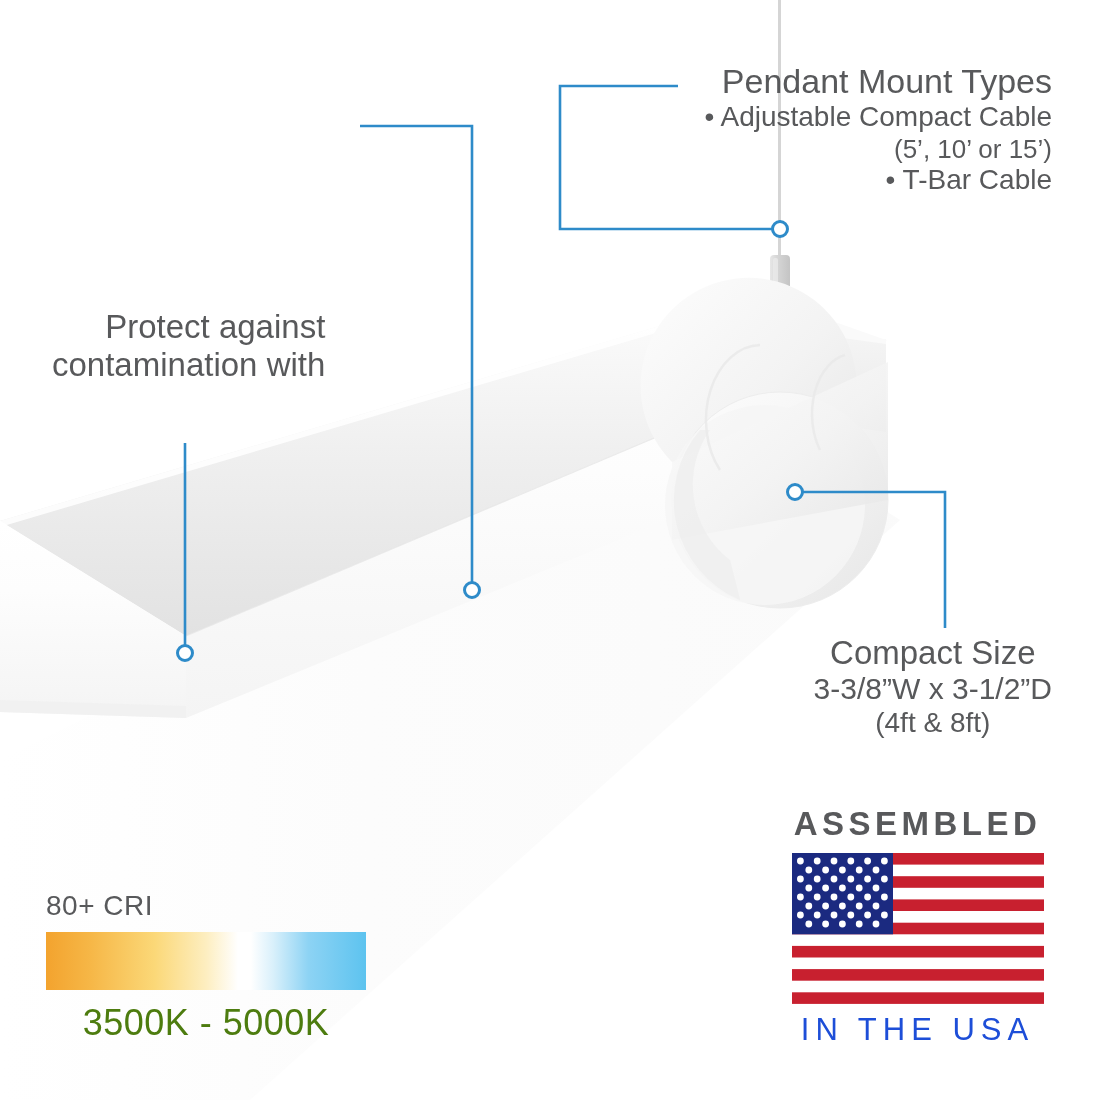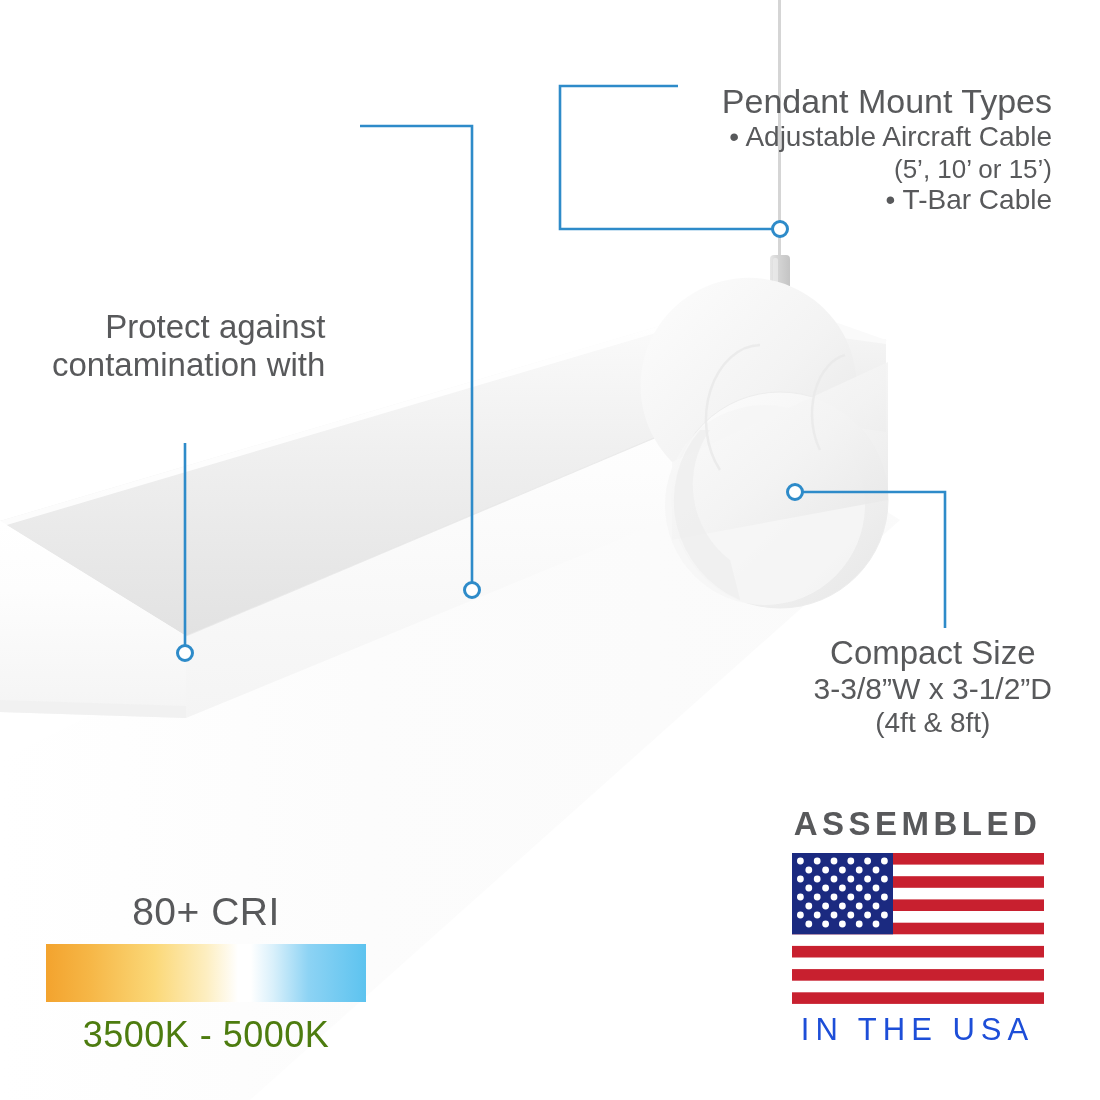--- a/index.html
+++ b/index.html
@@ -16,32 +16,32 @@
   
   #product{position:absolute;inset:0;width:1100px;height:1100px;pointer-events:none;}
 
   
   .callout{position:absolute;line-height:1.16;color:#58595b;}
   .callout .ln{display:block;white-space:nowrap;}
 
   #co-switch{left:52px;top:62px;font-size:33px;text-align:left;}
   #co-lens{left:52px;top:308px;font-size:33px;text-align:right;}
 
-  #co-pendant{right:48px;top:62px;font-size:34px;text-align:right;margin-top:20px;}
+  #co-pendant{right:48px;top:62px;font-size:34px;text-align:right;}
   #co-pendant .sub{font-size:28px;}
   #co-pendant .sub2{font-size:26px;text-align:right;}
 
   #co-size{right:48px;top:634px;font-size:33px;text-align:center;margin-left:12px;}
   #co-size .sub{font-size:30px;}
   #co-size .sub2{font-size:28px;}
 
   
   #cri-block{position:absolute;left:46px;top:890px;width:320px;}
   #cri-label{
-    font-size:39px;color:#58595b;text-align:center;
+    font-size:28px;color:#58595b;
     width:320px;margin:0 0 10px 0;letter-spacing:.5px;
   }
   #kelvin-bar{
     width:320px;height:58px;
     background:linear-gradient(to right,
       #f3a32e 0%,
       #f6b747 14%,
       #fbd878 34%,
       #fdeec0 50%,
       #ffffff 60%,
@@ -169,21 +169,21 @@
   </svg>
 
 
   <div class="callout" id="co-lens">
     <span class="ln">Protect against</span>
     <span class="ln">contamination with</span>
   </div>
 
   <div class="callout" id="co-pendant">
     <span class="ln">Pendant Mount Types</span>
-    <span class="ln sub">• Adjustable Aircraft Cable</span>
+    <span class="ln sub">• Adjustable Compact Cable</span>
     <span class="ln sub2">(5’, 10’ or 15’)</span>
     <span class="ln sub">• T-Bar Cable</span>
   </div>
 
   <div class="callout" id="co-size">
     <span class="ln">Compact Size</span>
     <span class="ln sub">3-3/8”W x 3-1/2”D</span>
     <span class="ln sub2">(4ft &amp; 8ft)</span>
   </div>
 

